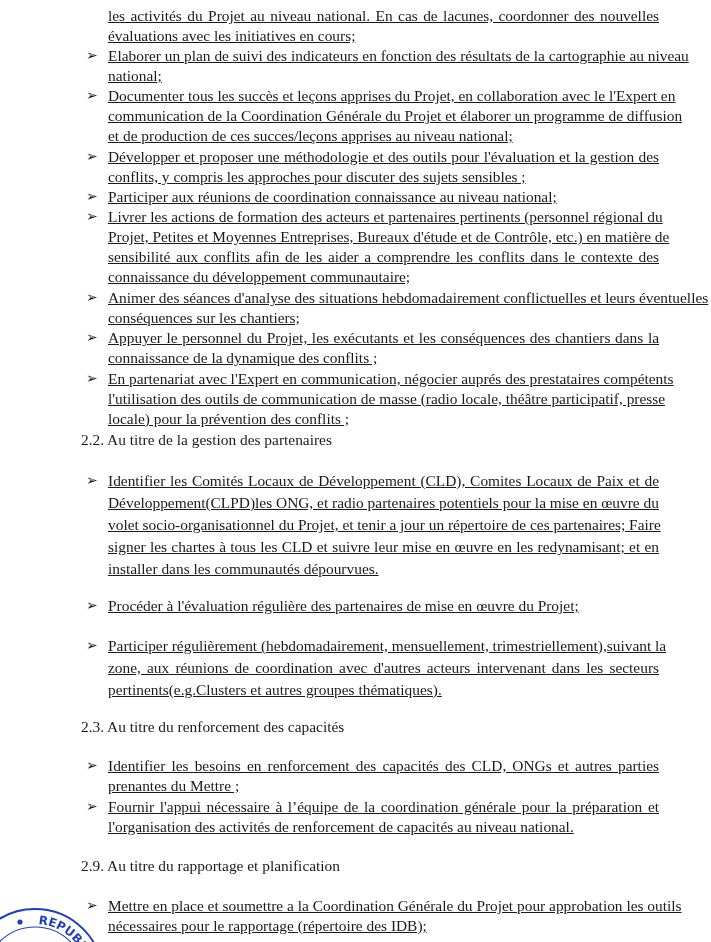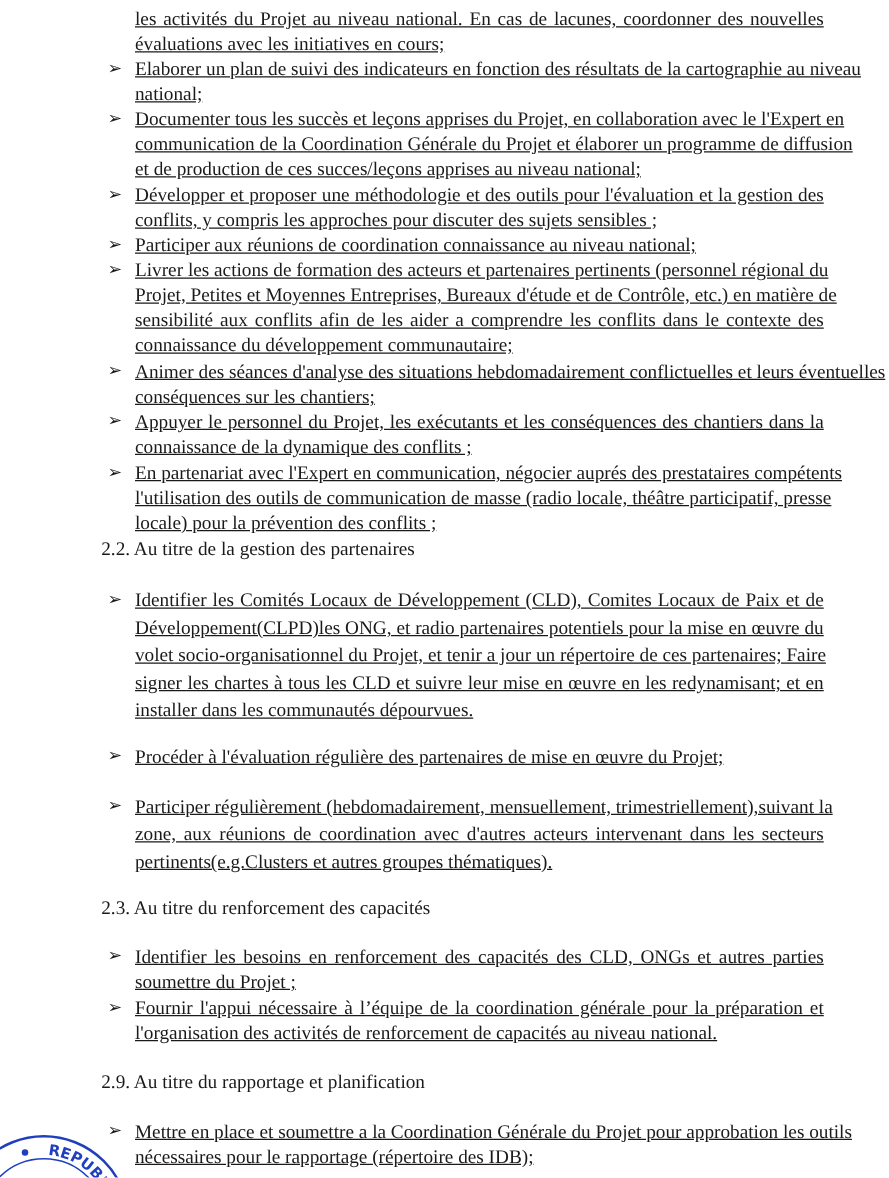--- a/index.html
+++ b/index.html
@@ -83,21 +83,21 @@
 
   <div class="bullet" style="top:636px">➢</div>
   <div class="line" style="top:636px">Participer régulièrement (hebdomadairement, mensuellement, trimestriellement),suivant la</div>
   <div class="line" style="top:658px">zone, aux réunions de coordination avec d'autres acteurs intervenant dans les secteurs</div>
   <div class="line last" style="top:680px">pertinents(e.g.Clusters et autres groupes thématiques).</div>
 
   <div class="heading" style="top:717px">2.3. Au titre du renforcement des capacités</div>
 
   <div class="bullet" style="top:756px">➢</div>
   <div class="line" style="top:756px">Identifier les besoins en renforcement des capacités des CLD, ONGs et autres parties</div>
-  <div class="line last" style="top:776px">soumettre du Projet ;</div>
+  <div class="line last" style="top:776px">prenantes du Mettre ;</div>
 
   <div class="bullet" style="top:797px">➢</div>
   <div class="line" style="top:797px">Fournir l'appui nécessaire à l’équipe de la coordination générale pour la préparation et</div>
   <div class="line last" style="top:817px">l'organisation des activités de renforcement de capacités au niveau national.</div>
 
   <div class="heading" style="top:856px">2.9. Au titre du rapportage et planification</div>
 
   <div class="bullet" style="top:896px">➢</div>
   <div class="line" style="top:896px">Mettre en place et soumettre a la Coordination Générale du Projet pour approbation les outils</div>
   <div class="line last" style="top:916px">nécessaires pour le rapportage (répertoire des IDB);</div>

